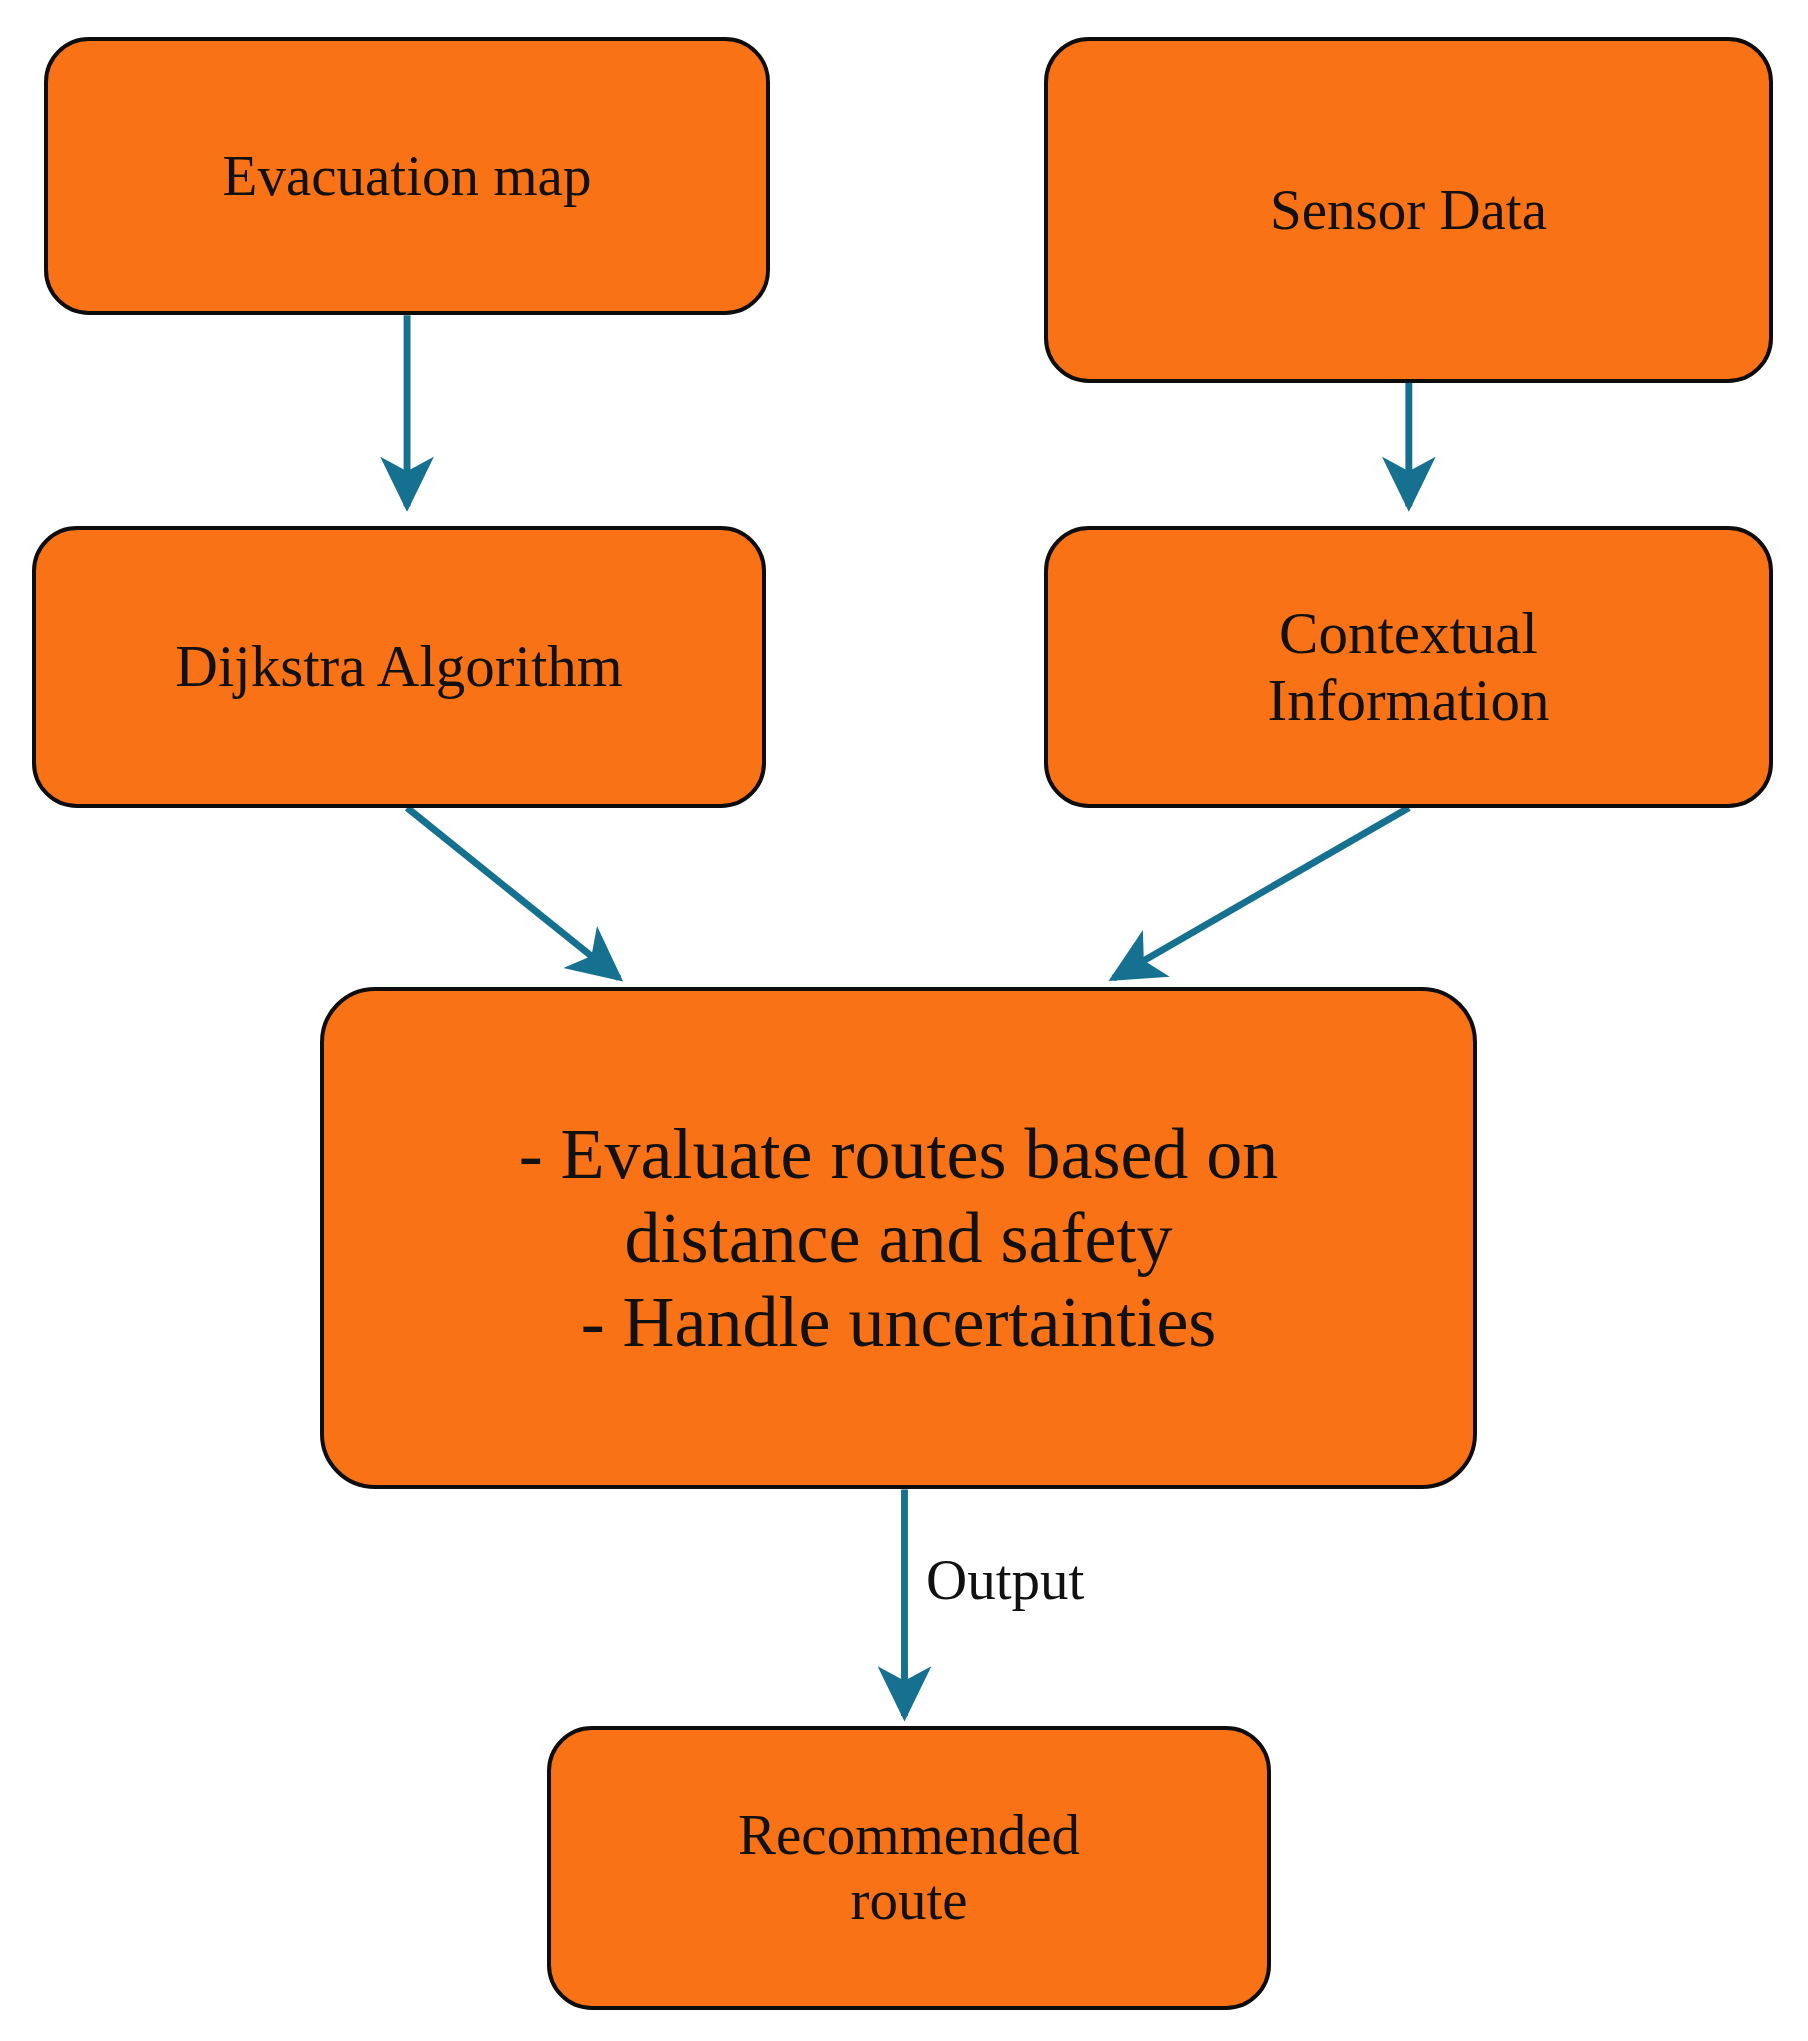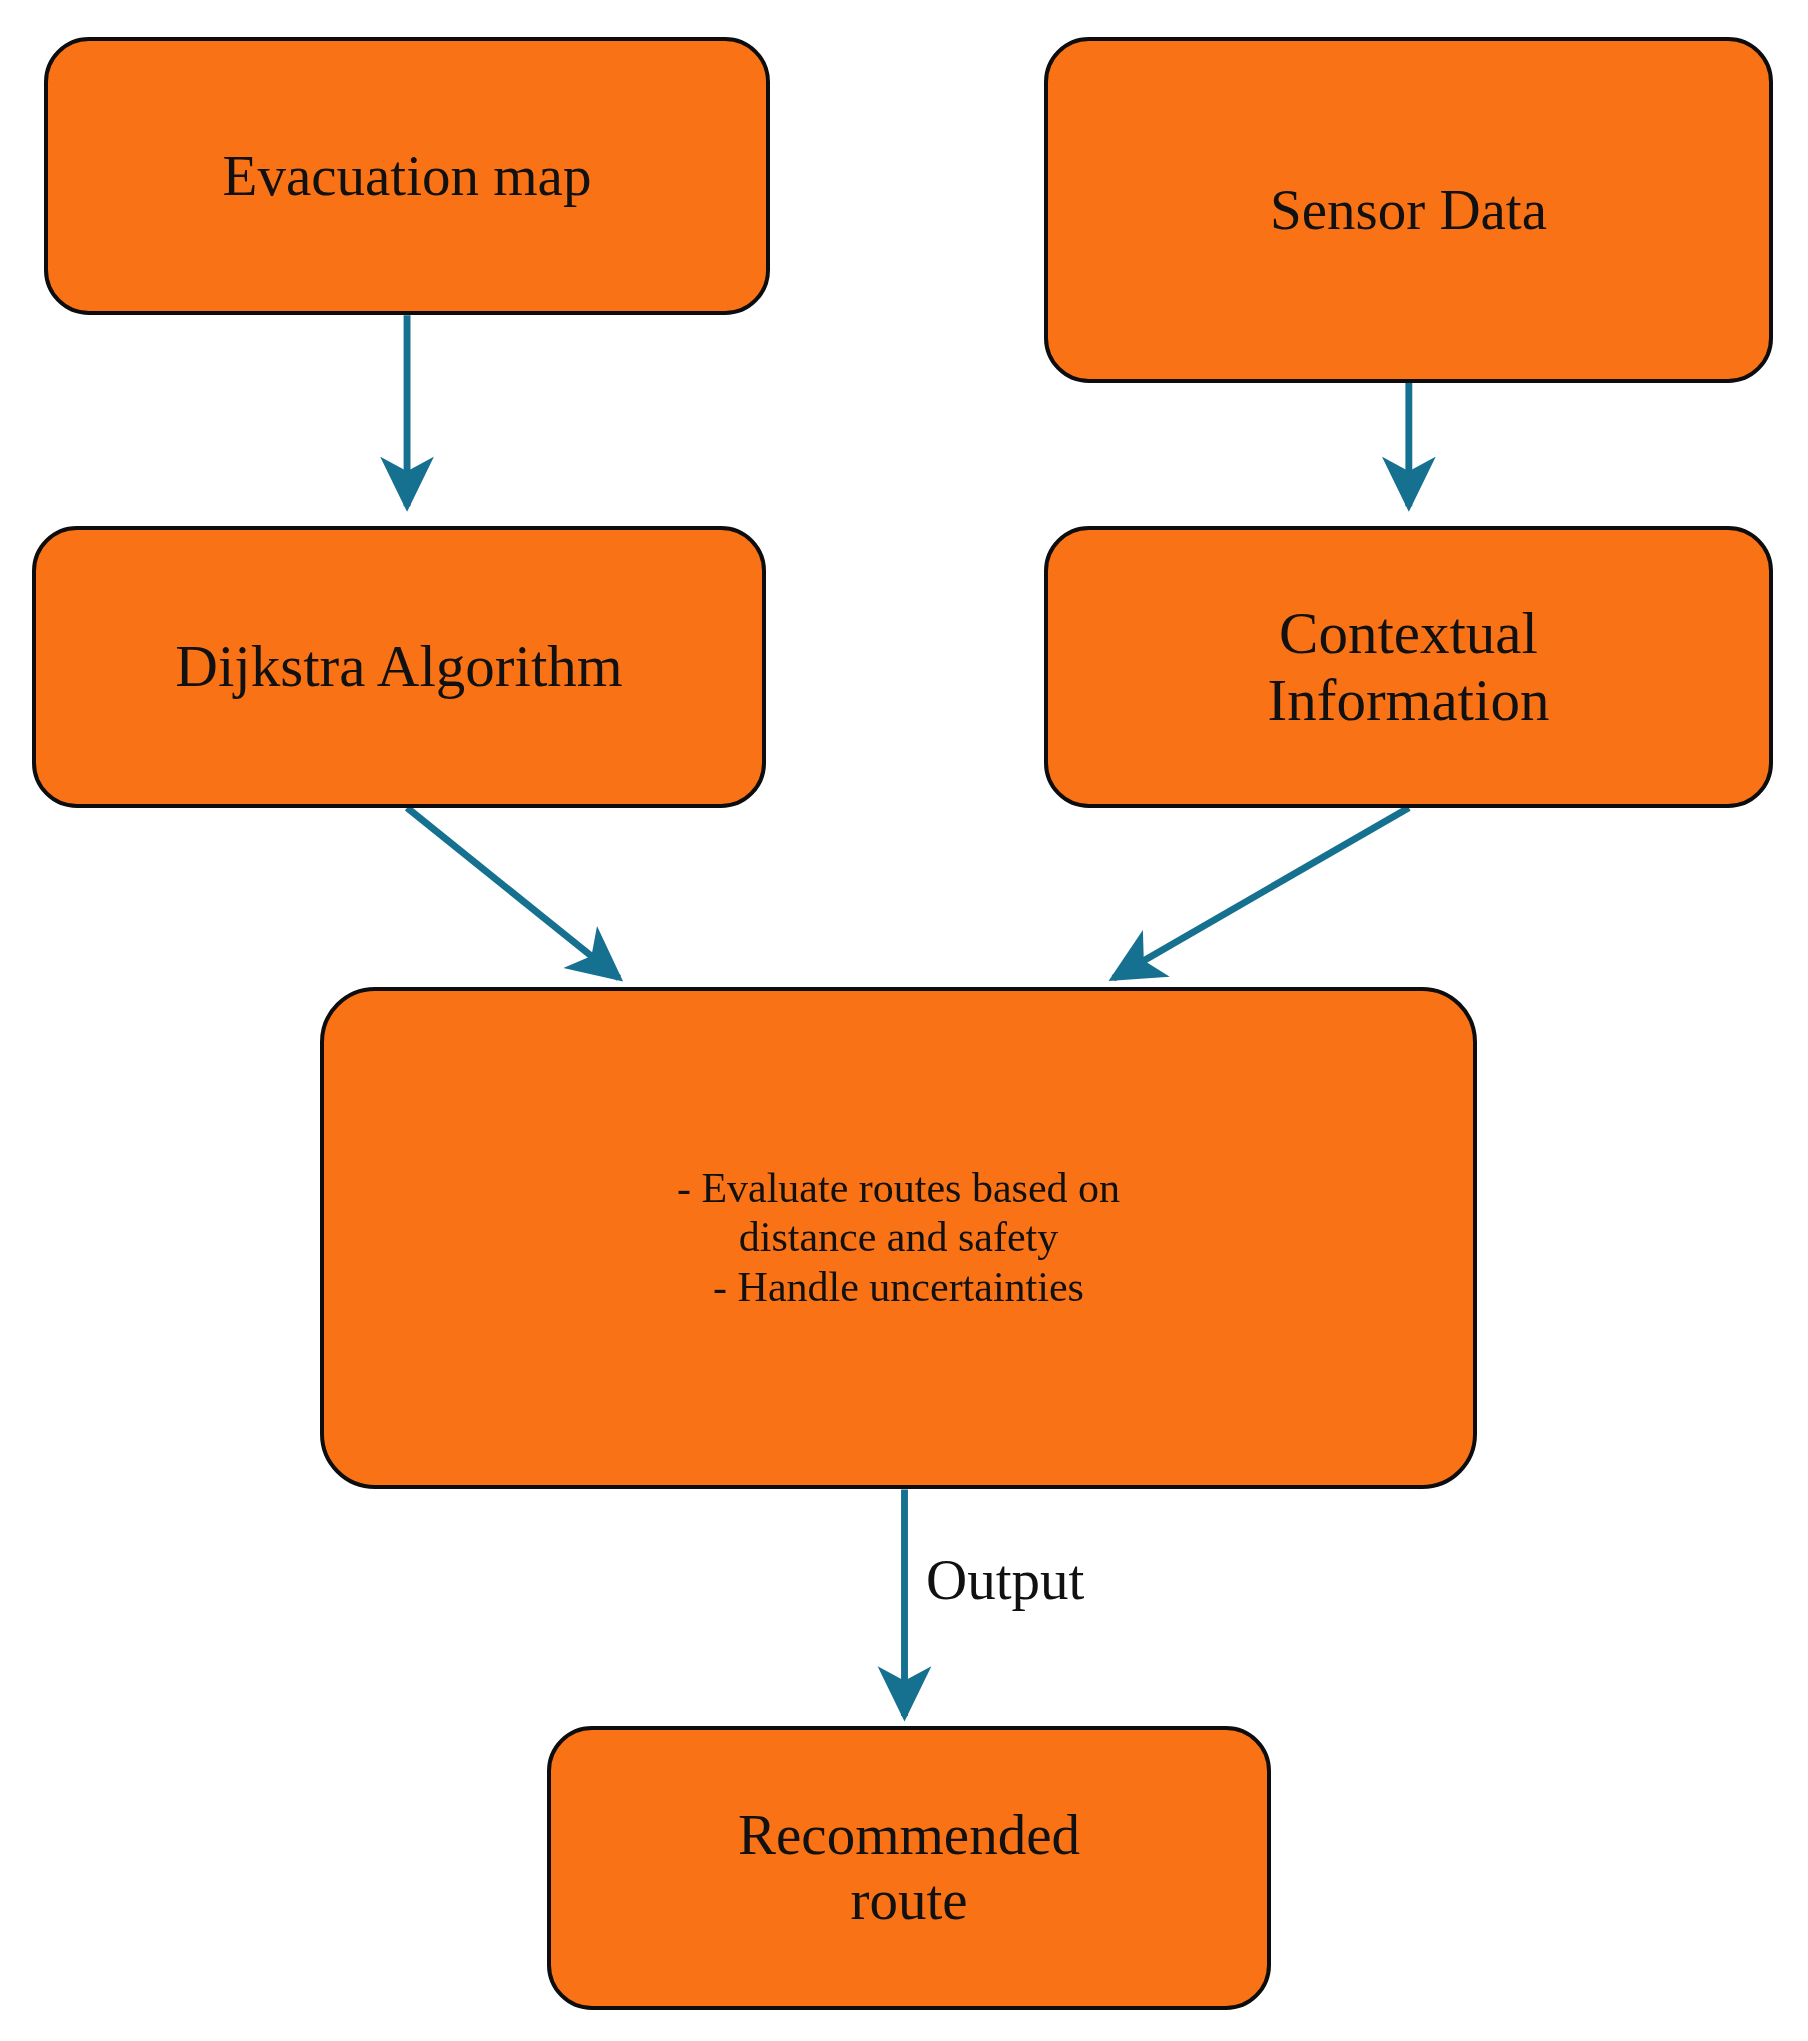--- a/index.html
+++ b/index.html
@@ -56,21 +56,21 @@
     box-sizing: border-box;
     text-align: center;
   }
   .decision-title {
     font-weight: bold;
     font-size: 55px;
     line-height: 1.12;
     display: block;
   }
   .decision-line {
-    font-size: 42px;
+    font-size: 72px;
     line-height: 1.17;
     display: block;
     white-space: pre-line;
     text-align: center;
   }
 
   
   .edge-label {
     position: absolute;
     font-size: 57px;

